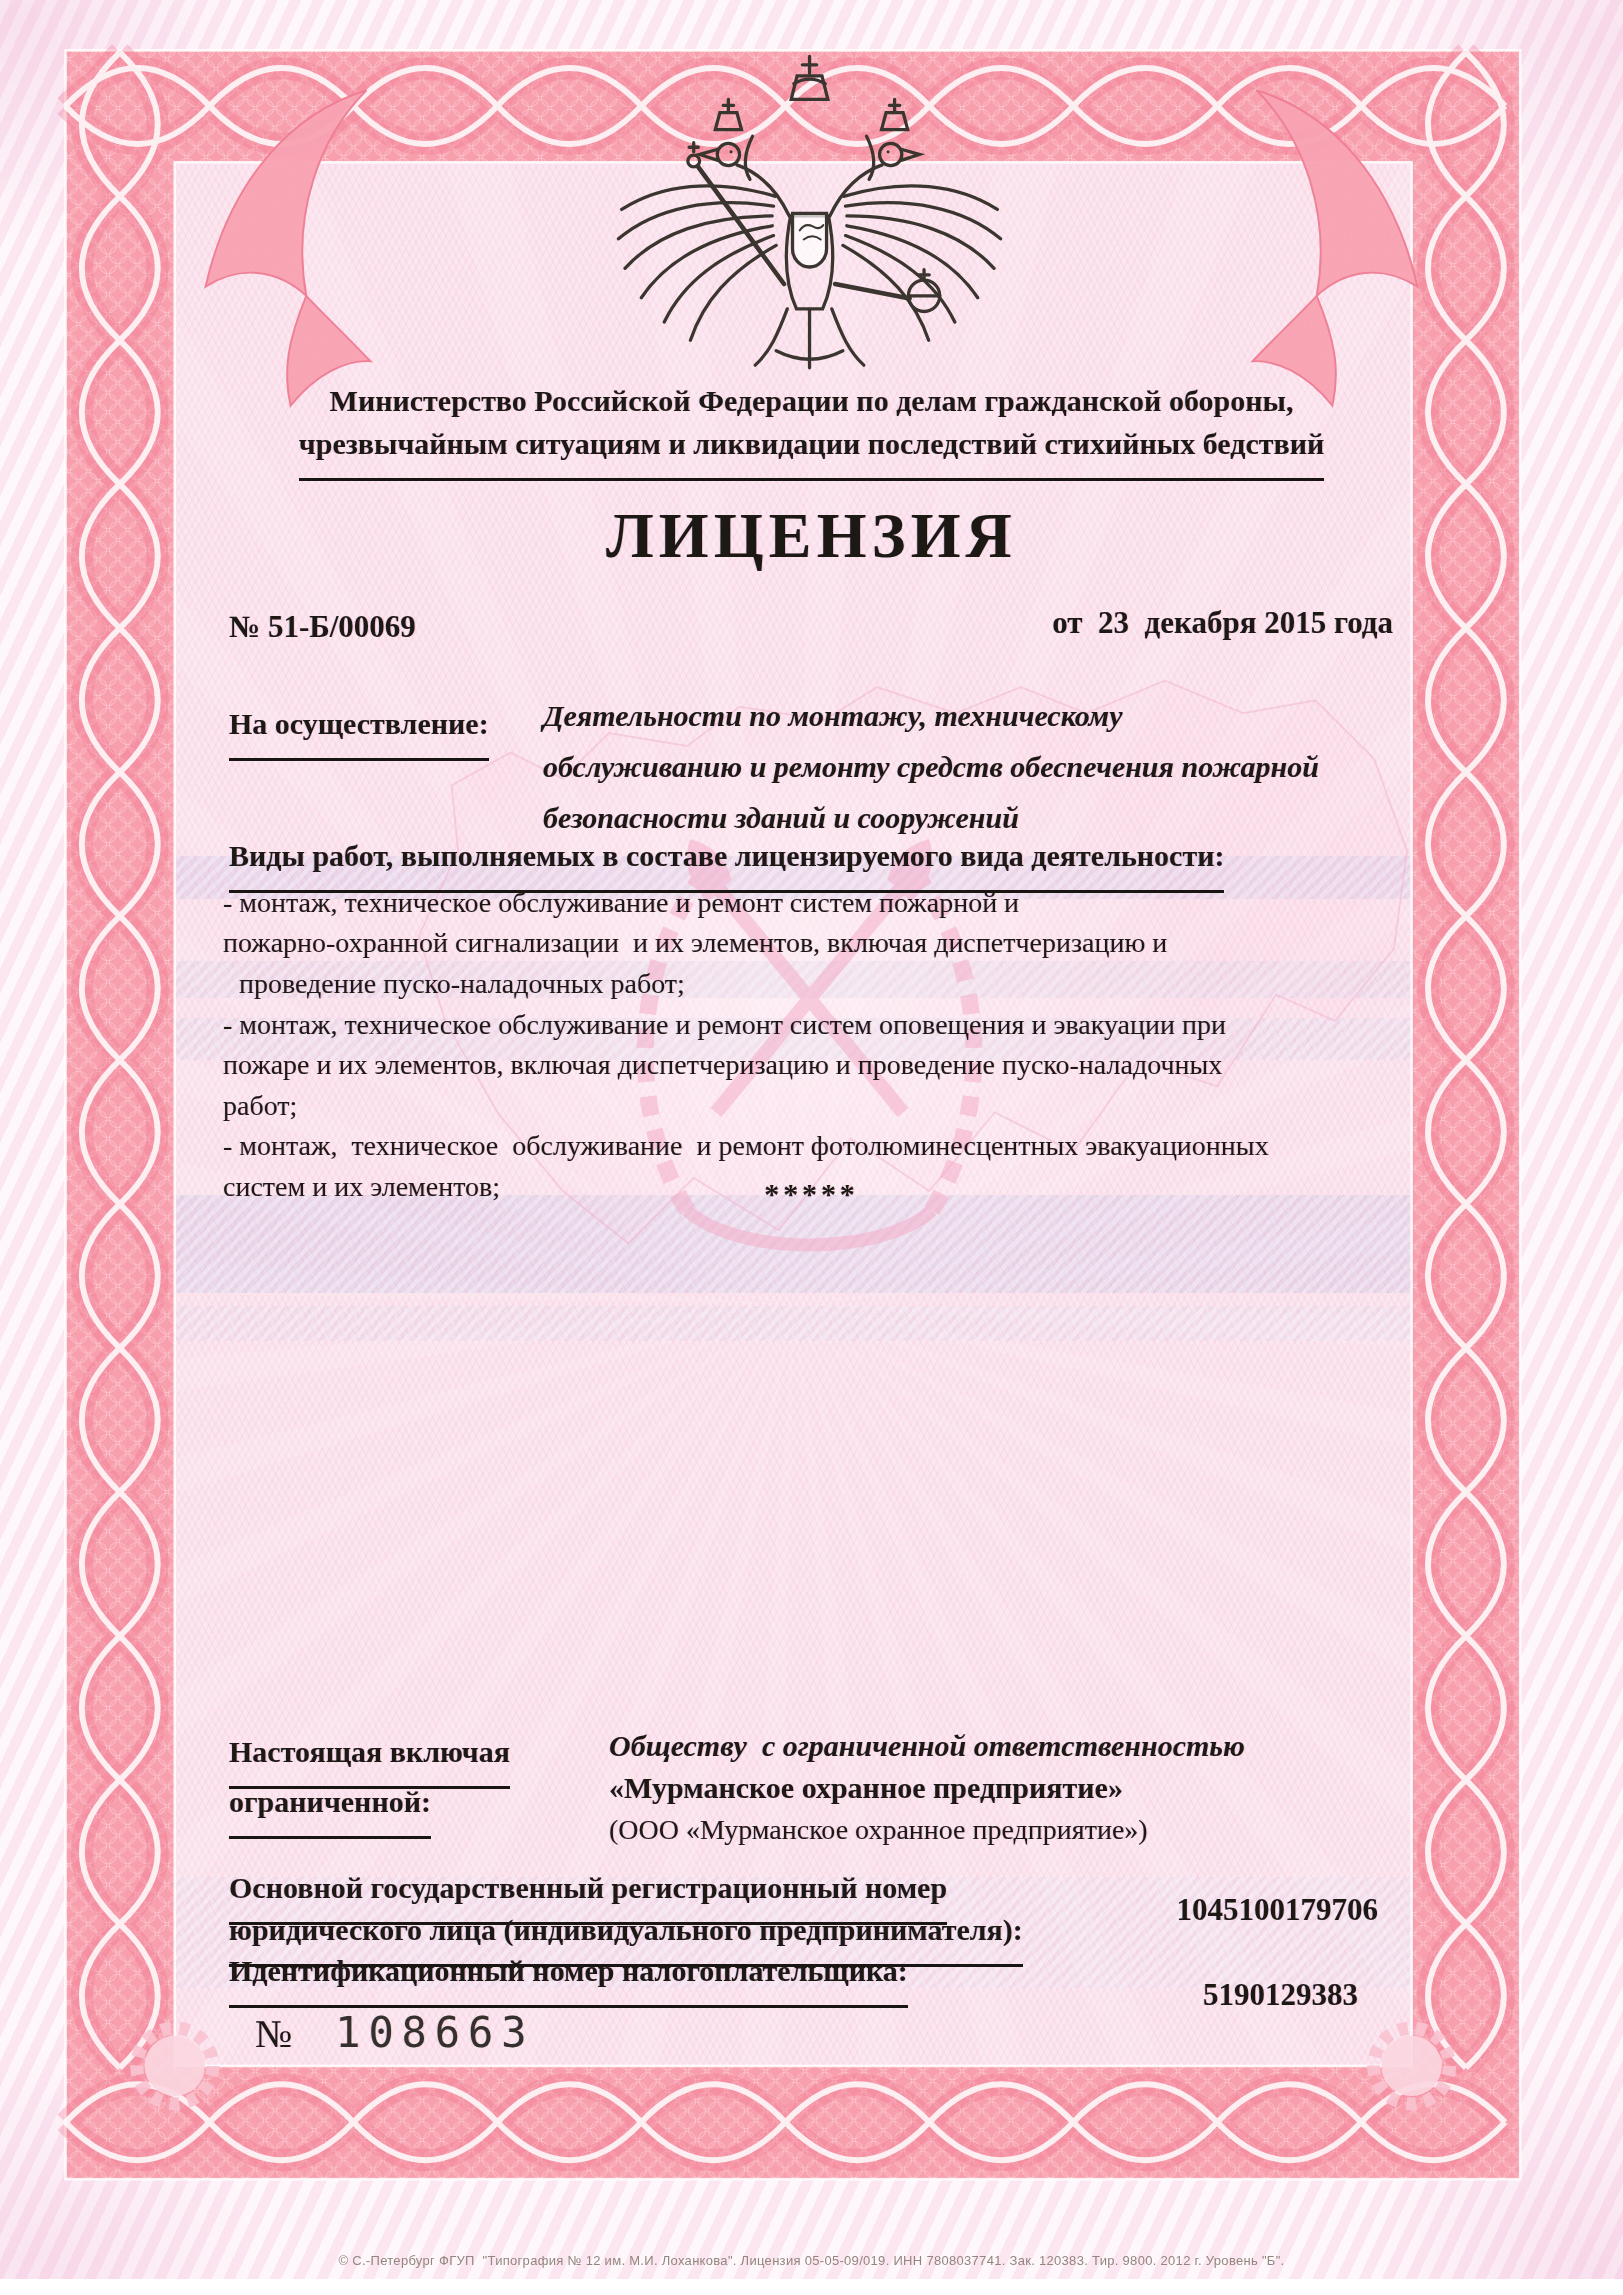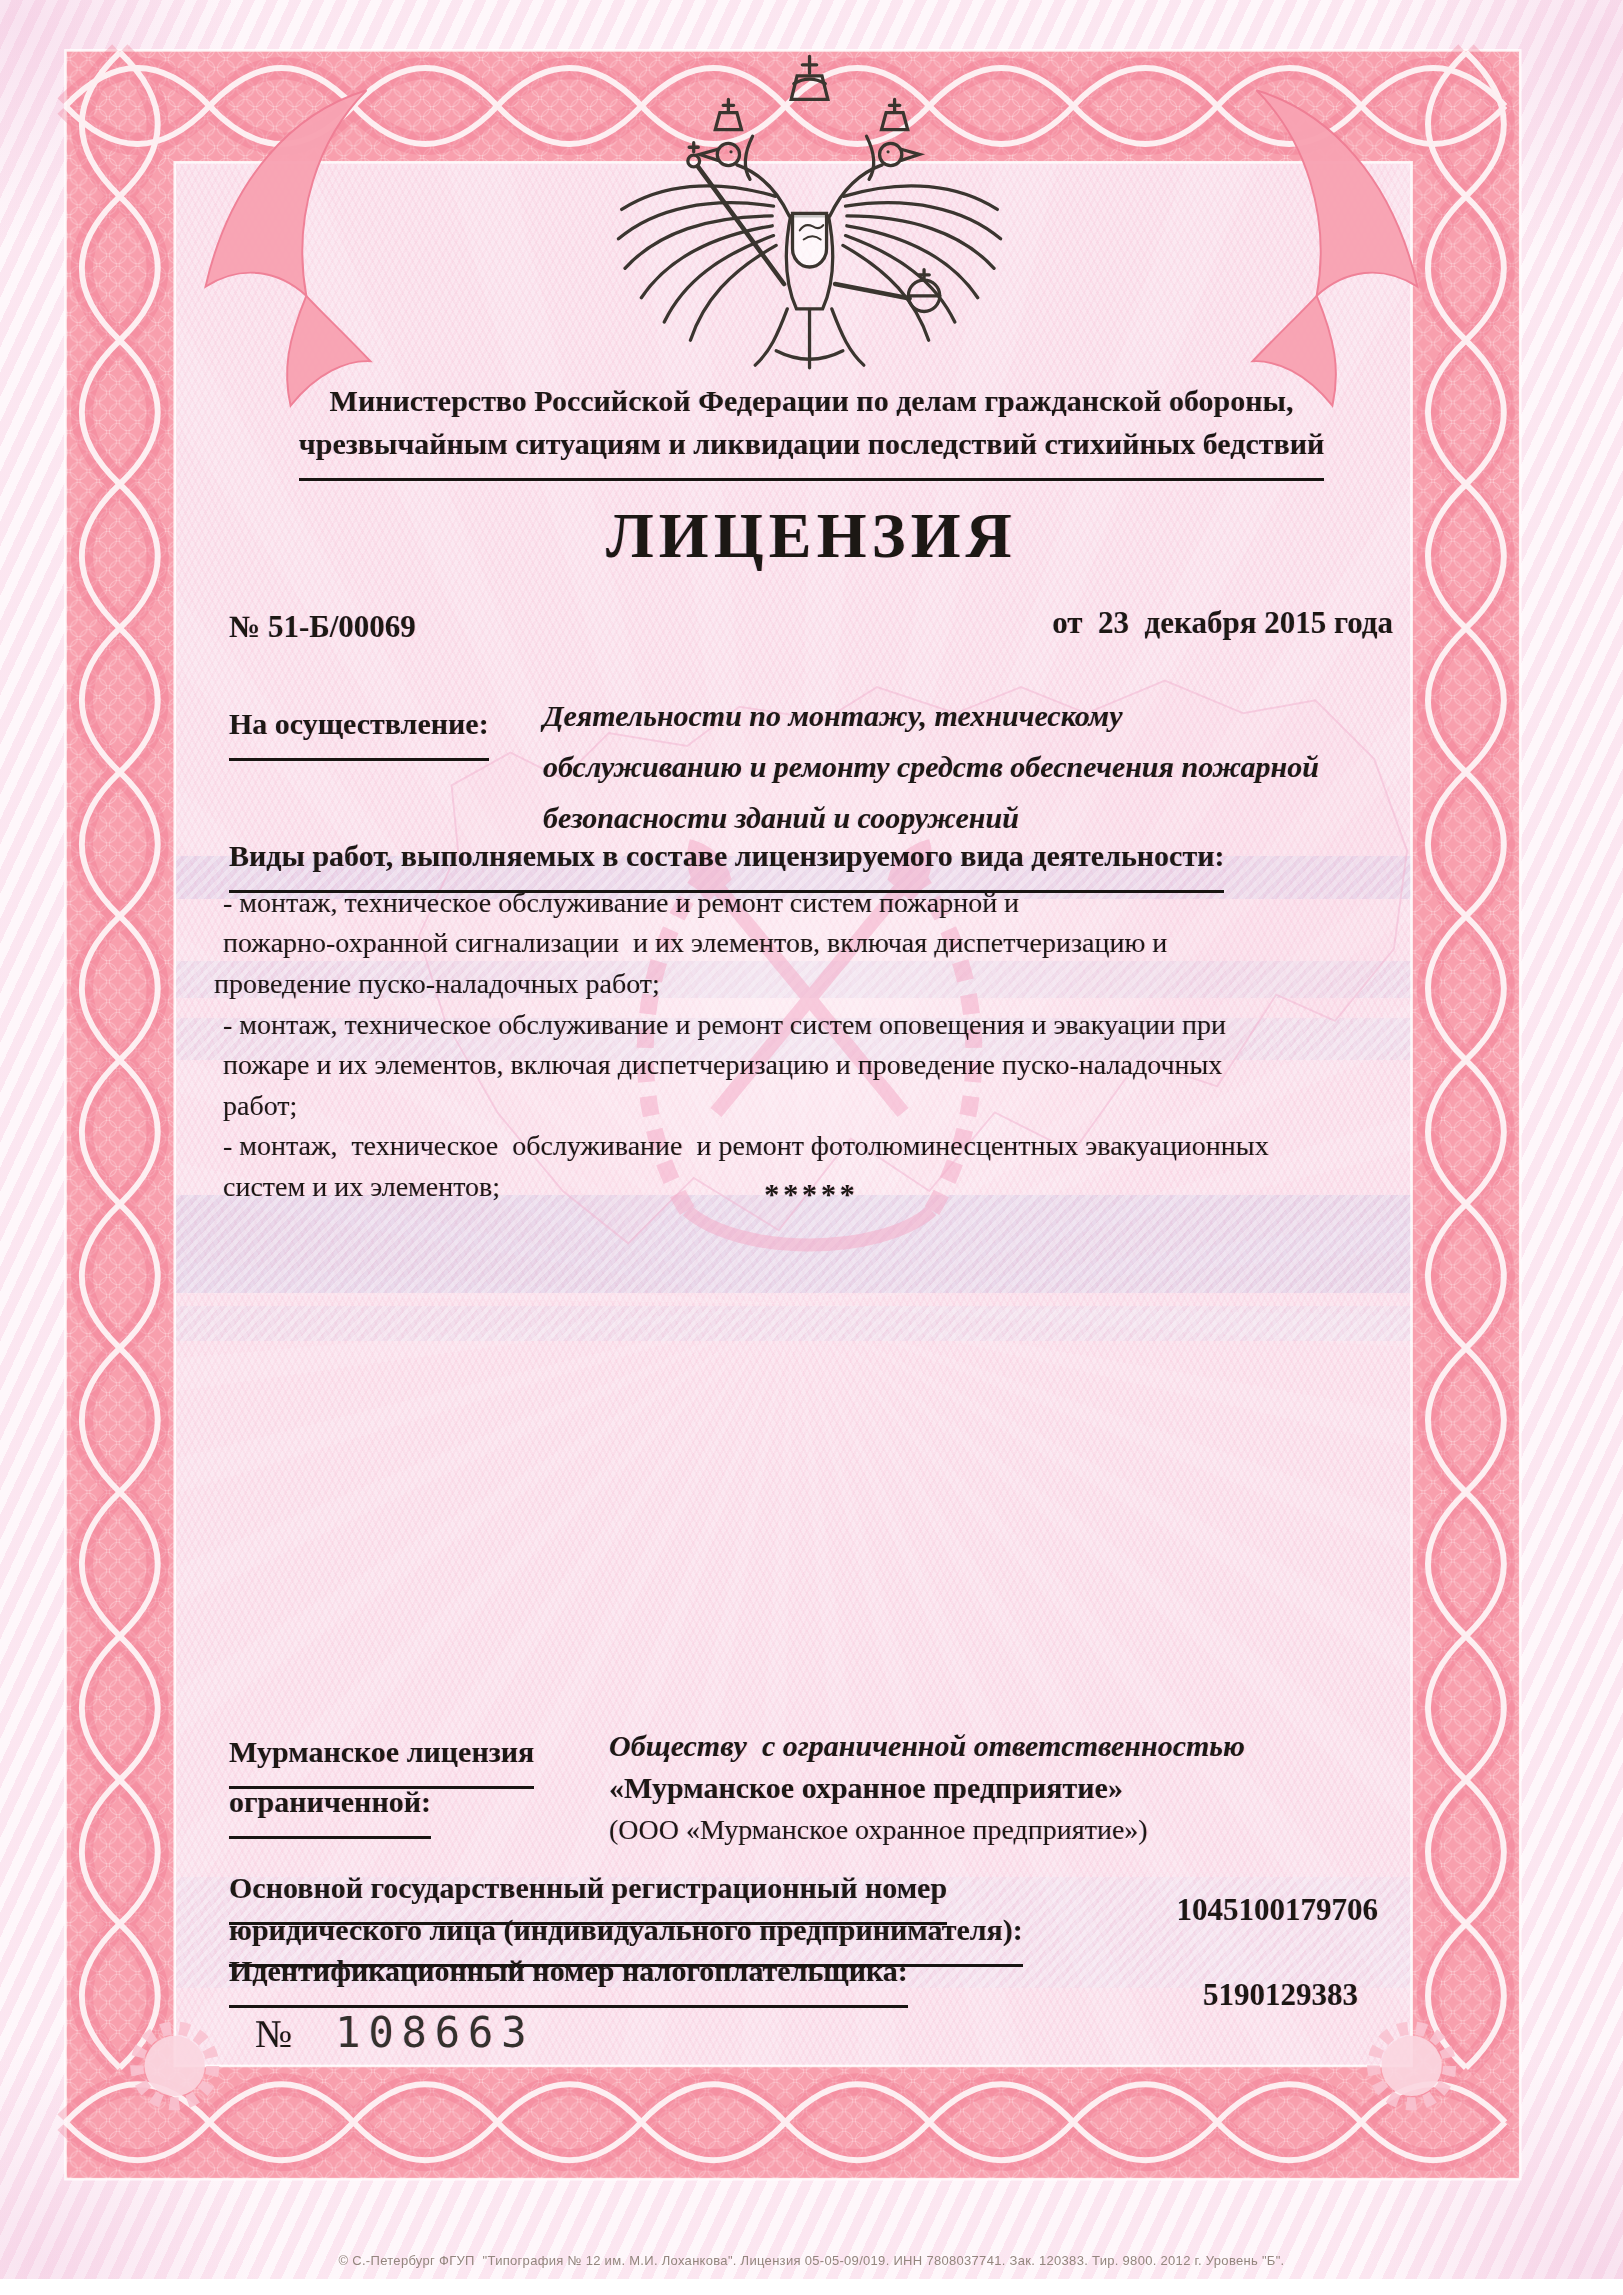--- a/index.html
+++ b/index.html
@@ -181,29 +181,29 @@
   <div class="txt num" style="right:230px;top:605px;">от  23  декабря 2015 года</div>
 
   <div class="txt lbl" style="left:229px;top:707px;"><span class="u">На осуществление:</span></div>
   <div class="txt purpose" style="left:543px;top:699px;">Деятельности по монтажу, техническому</div>
   <div class="txt purpose" style="left:543px;top:750px;">обслуживанию и ремонту средств обеспечения пожарной</div>
   <div class="txt purpose" style="left:543px;top:801px;">безопасности зданий и сооружений</div>
 
   <div class="txt lbl" style="left:229px;top:839px;"><span class="u">Виды работ, выполняемых в составе лицензируемого вида деятельности:</span></div>
   <div class="txt body-line" style="left:223px;top:887px;">- монтаж, техническое обслуживание и ремонт систем пожарной и</div>
   <div class="txt body-line" style="left:223px;top:927px;">пожарно-охранной сигнализации  и их элементов, включая диспетчеризацию и</div>
-  <div class="txt body-line" style="left:214px;top:968px;text-align:right;">проведение пуско-наладочных работ;</div>
+  <div class="txt body-line" style="left:239px;top:968px;text-align:right;">проведение пуско-наладочных работ;</div>
   <div class="txt body-line" style="left:223px;top:1009px;">- монтаж, техническое обслуживание и ремонт систем оповещения и эвакуации при</div>
   <div class="txt body-line" style="left:223px;top:1049px;">пожаре и их элементов, включая диспетчеризацию и проведение пуско-наладочных</div>
   <div class="txt body-line" style="left:223px;top:1090px;text-align:right;">работ;</div>
   <div class="txt body-line" style="left:223px;top:1130px;">- монтаж,  техническое  обслуживание  и ремонт фотолюминесцентных эвакуационных</div>
   <div class="txt body-line" style="left:223px;top:1171px;">систем и их элементов;</div>
   <div class="txt center stars" style="top:1177px;">*****</div>
 
-  <div class="txt lbl" style="left:229px;top:1735px;"><span class="u">Мурманское лицензия</span></div>
+  <div class="txt lbl" style="left:229px;top:1735px;"><span class="u">Настоящая включая</span></div>
   <div class="txt lbl" style="left:229px;top:1785px;"><span class="u">ограниченной:</span></div>
   <div class="txt lbl it" style="left:609px;top:1729px;">Обществу  с ограниченной ответственностью</div>
   <div class="txt lbl" style="left:609px;top:1771px;">«Мурманское охранное предприятие»</div>
   <div class="txt body-line" style="left:609px;top:1814px;">(ООО «Мурманское охранное предприятие»)</div>
 
   <div class="txt lbl" style="left:229px;top:1871px;"><span class="u">Основной государственный регистрационный номер</span></div>
   <div class="txt lbl" style="left:229px;top:1913px;"><span class="u">юридического лица (индивидуального предпринимателя):</span></div>
   <div class="txt num" style="right:245px;top:1892px;">1045100179706</div>
   <div class="txt lbl" style="left:229px;top:1954px;"><span class="u">Идентификационный номер налогоплательщика:</span></div>
   <div class="txt num" style="right:265px;top:1977px;">5190129383</div>

